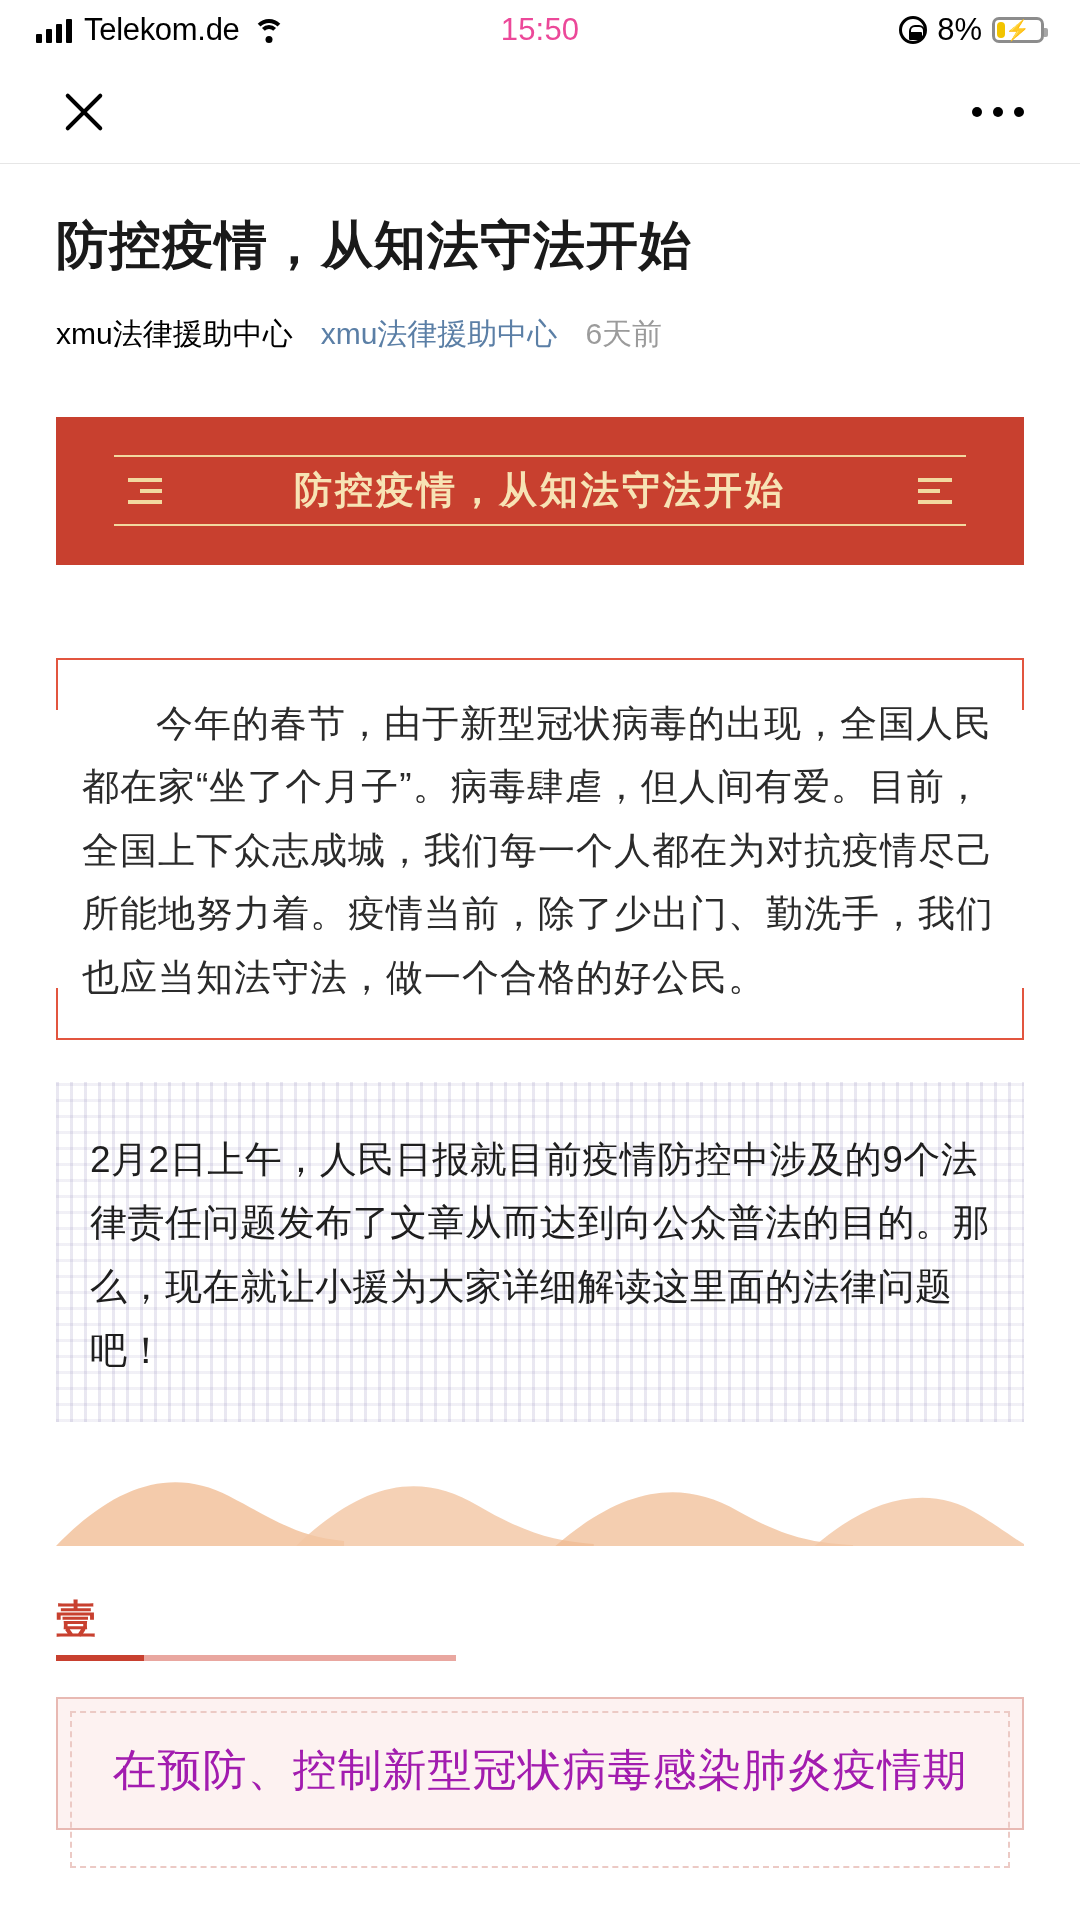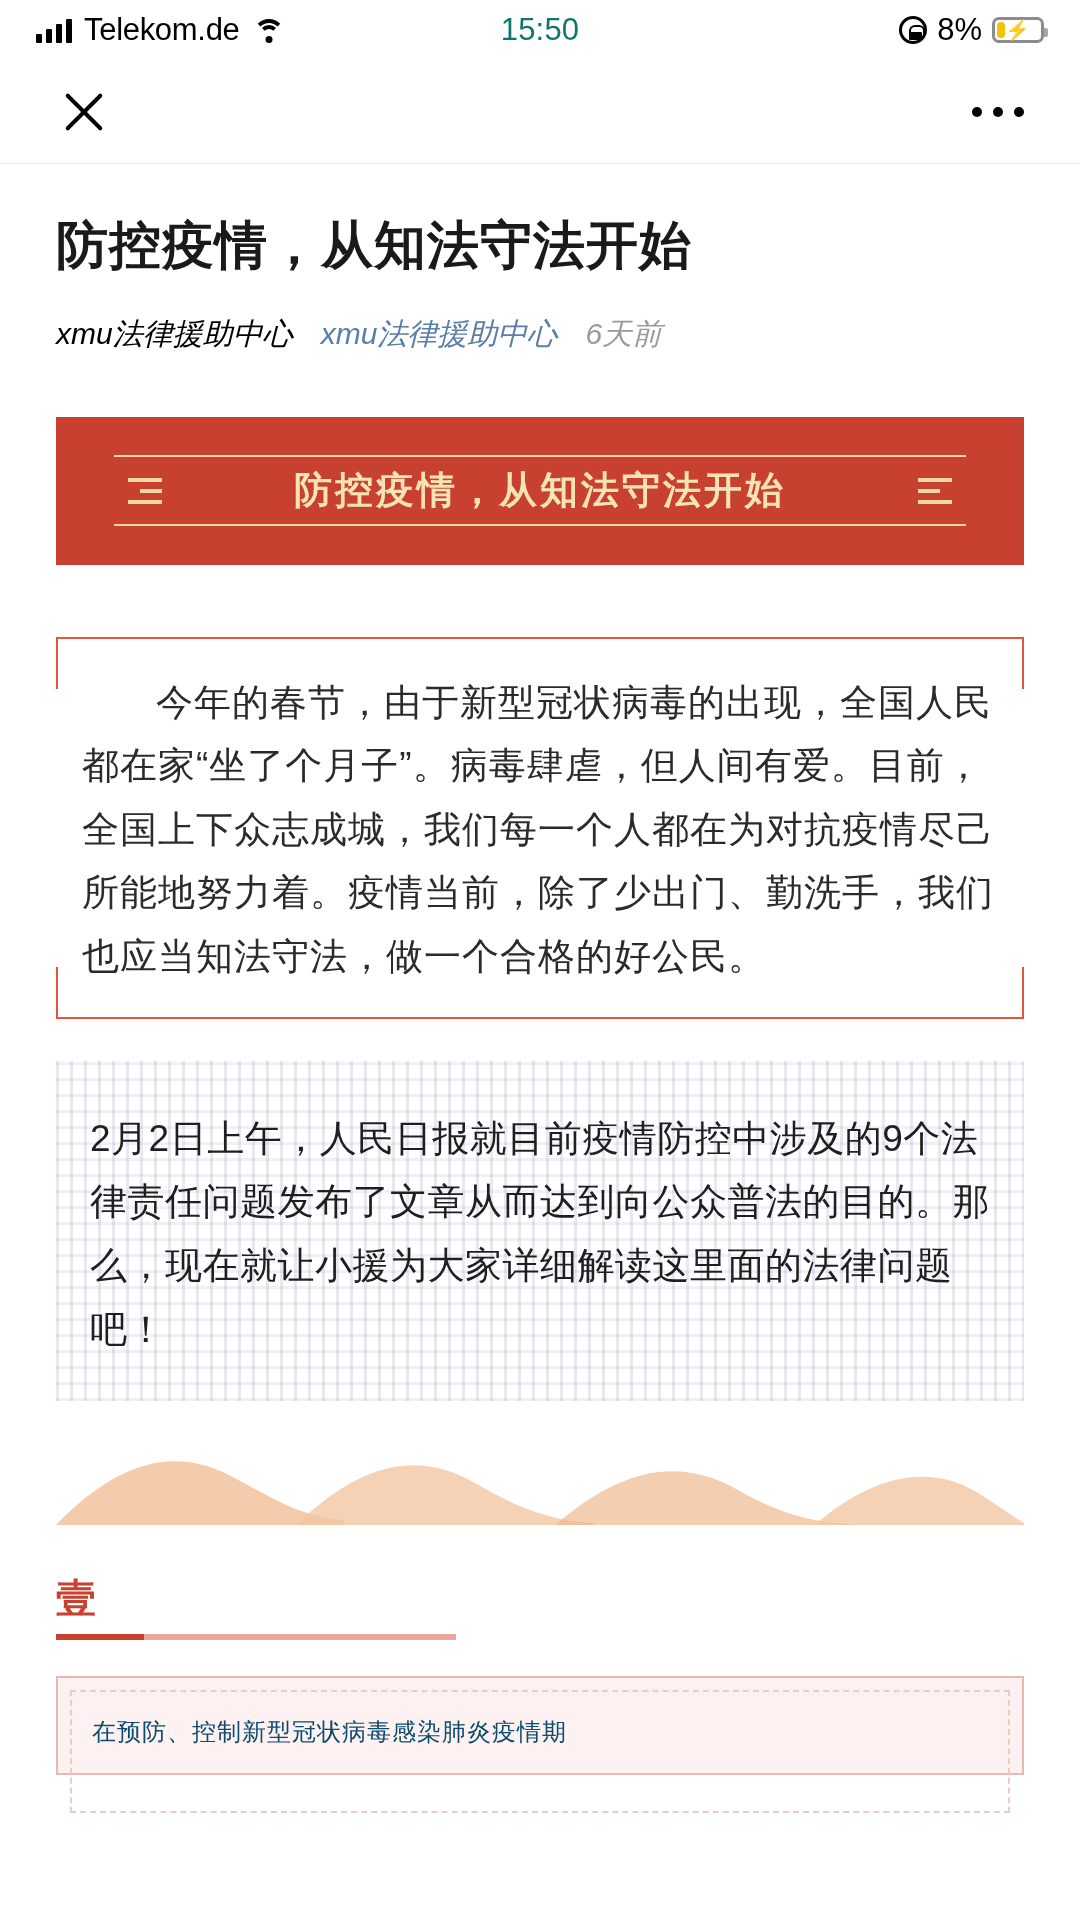--- a/index.html
+++ b/index.html
@@ -63,21 +63,21 @@
     width: 7px; height: 7px; border-radius: 50%;
     background: #000;
     left: 50%; transform: translateX(-50%);
     top: 19px;
   }
   .status-time {
     position: absolute;
     left: 0; right: 0;
     text-align: center;
     font-size: 31px;
-    color: #0f766e;
+    color: #ec4899;
     letter-spacing: 0.2px;
   }
   .status-right {
     margin-left: auto;
     display: flex;
     align-items: center;
     gap: 10px;
   }
   .lock-rotate {
     width: 28px; height: 28px;
@@ -180,21 +180,20 @@
     letter-spacing: 1px;
     margin-top: 48px;
     line-height: 1.3;
   }
   .meta-row {
     margin-top: 34px;
     display: flex;
     align-items: flex-end;
     gap: 28px;
     font-size: 30px;
-    font-style: italic;
   }
   .meta-account { color: #5b7fa6; }
   .meta-time { color: #9b9b9b; }
 
   
   .banner {
     margin-top: 62px;
     height: 148px;
     background: #c8402f;
     display: flex;
@@ -238,21 +237,21 @@
     display: block;
     height: 4px;
     background: #f2d9a0;
   }
   .ticks i:nth-child(1) { width: 34px; }
   .ticks i:nth-child(2) { width: 22px; }
   .ticks i:nth-child(3) { width: 34px; }
 
   
   .quote-block {
-    margin-top: 72px;
+    margin-top: 93px;
     position: relative;
     padding: 34px 26px 30px 26px;
   }
   .quote-block:before, .quote-block:after {
     content: "";
     position: absolute;
     height: 2px;
     background: #e2553f;
     left: 0; right: 0;
   }
@@ -339,26 +338,27 @@
     position: relative;
   }
   .pink-card:before {
     content: "";
     position: absolute;
     left: 12px; right: 12px; top: 12px; bottom: -40px;
     border: 2px dashed #eccac5;
     pointer-events: none;
   }
   .pink-text {
-    font-size: 24px;
+    font-size: 44px;
     line-height: 1.7;
-    color: #0c4a6e;
+    color: #a21caf;
     letter-spacing: 1px;
     position: relative;
     z-index: 1;
+    text-align: center;
   }
 </style>
 </head>
 <body>
 
 <div class="status-bar">
   <div class="status-left">
     <div class="signal-bars">
       <span></span>
         <span></span>

